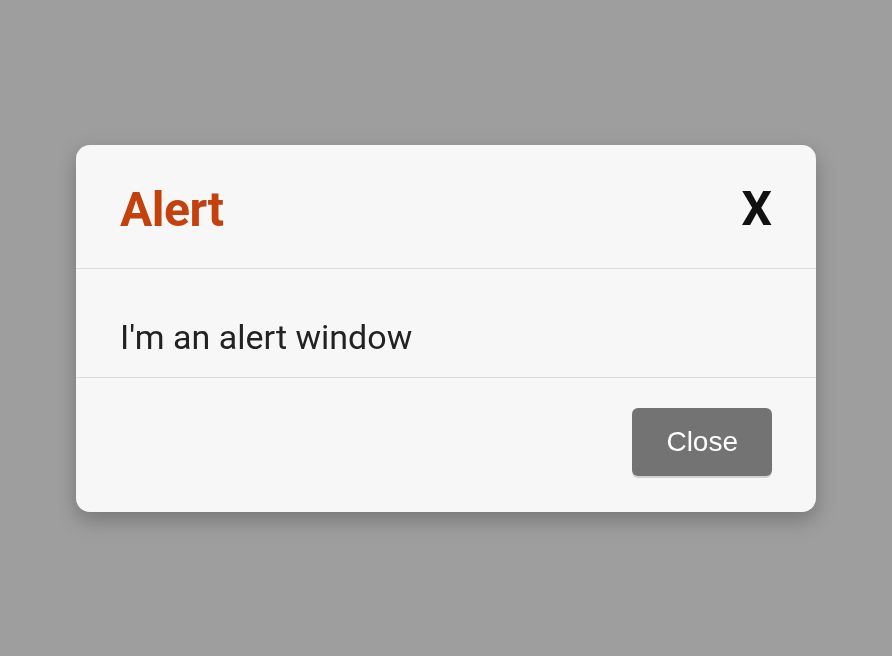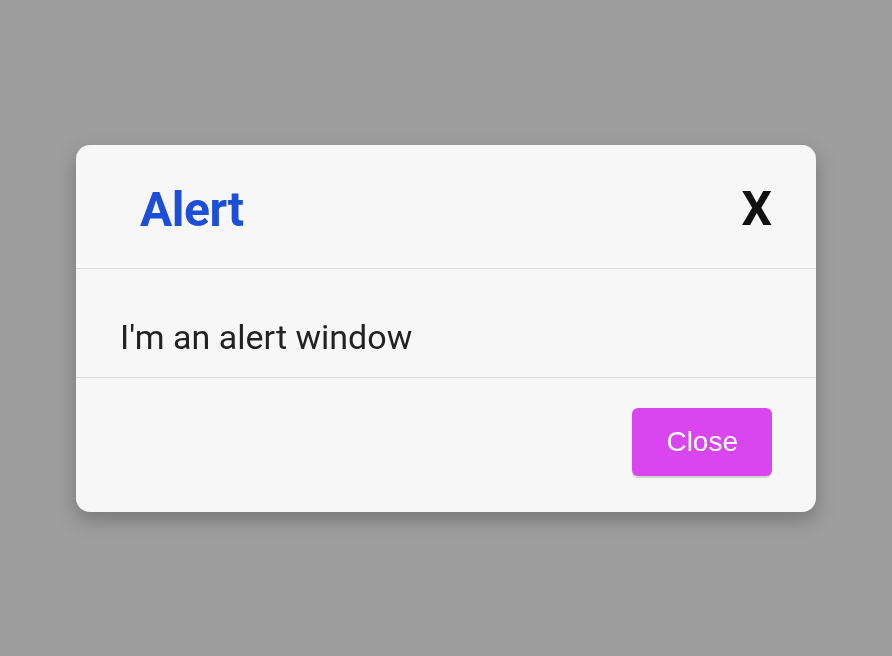--- a/index.html
+++ b/index.html
@@ -26,23 +26,22 @@
     .dialog-header {
       display: flex;
       justify-content: space-between;
       align-items: center;
       padding: 36px 44px 30px 44px;
       border-bottom: 1px solid #ddd;
     }
     .dialog-title {
       font-size: 48px;
       font-weight: 700;
-      color: #1d4ed8;
+      color: #c2410c;
       letter-spacing: -0.5px;
-      margin-left: 20px;
     }
     .close-icon {
       font-size: 48px;
       font-weight: 700;
       color: #111;
       cursor: pointer;
       user-select: none;
       line-height: 1;
     }
     .dialog-body {
@@ -53,21 +52,21 @@
       font-size: 34px;
       color: #222;
       font-weight: 400;
     }
     .dialog-footer {
       padding: 30px 44px 36px 44px;
       display: flex;
       justify-content: flex-end;
     }
     .close-button {
-      background: #d946ef;
+      background: #737373;
       color: #fff;
       border: none;
       border-radius: 6px;
       padding: 18px 34px;
       font-size: 28px;
       cursor: pointer;
       box-shadow: 0 2px 0 rgba(0,0,0,0.15);
     }
   </style>
 </head>

